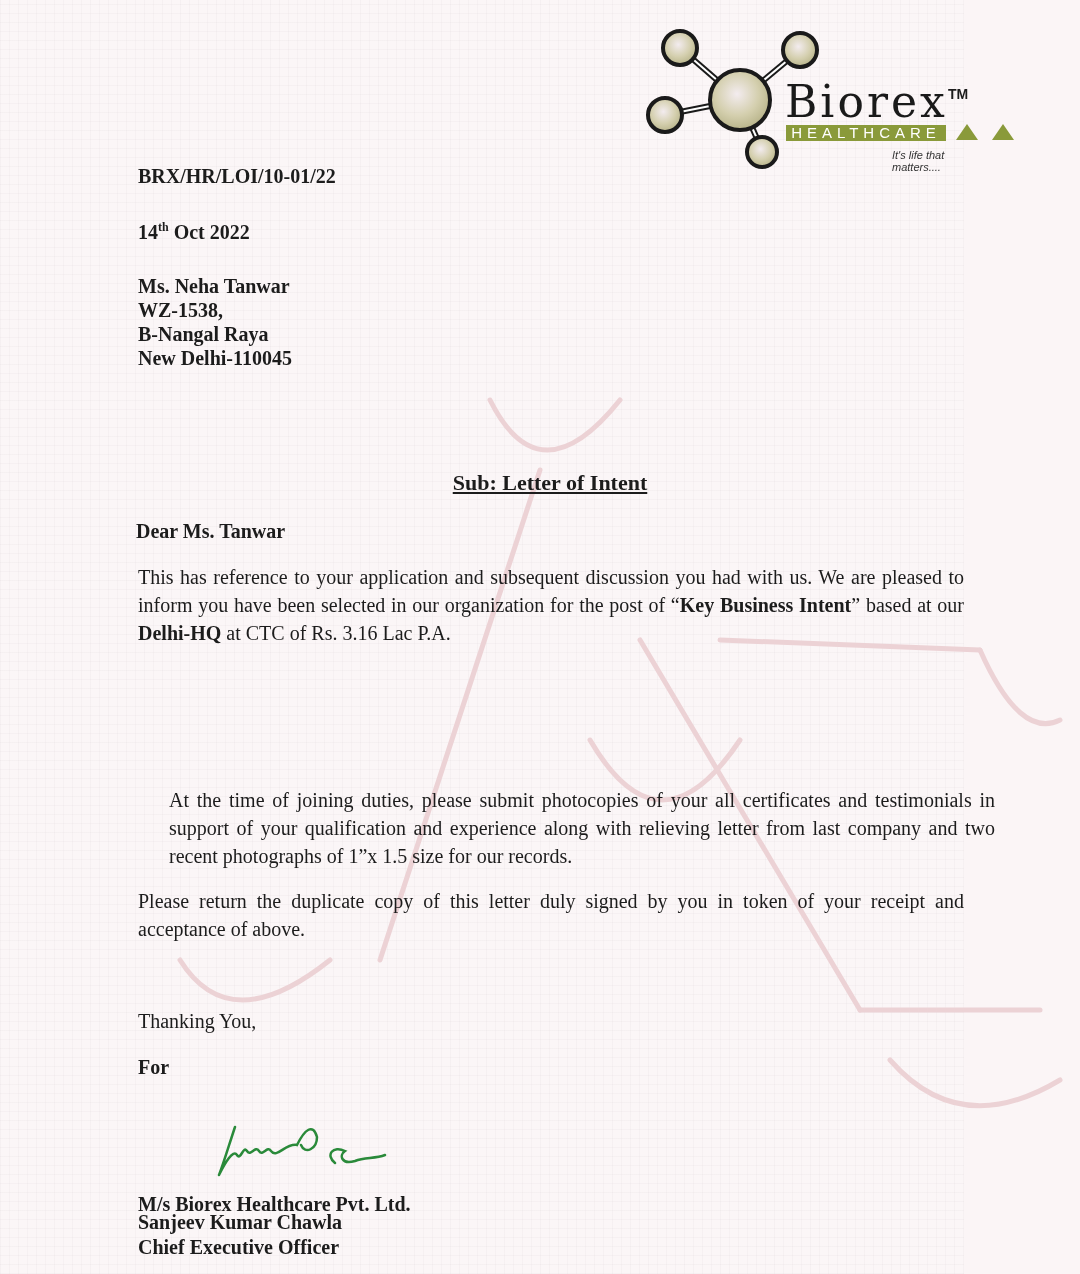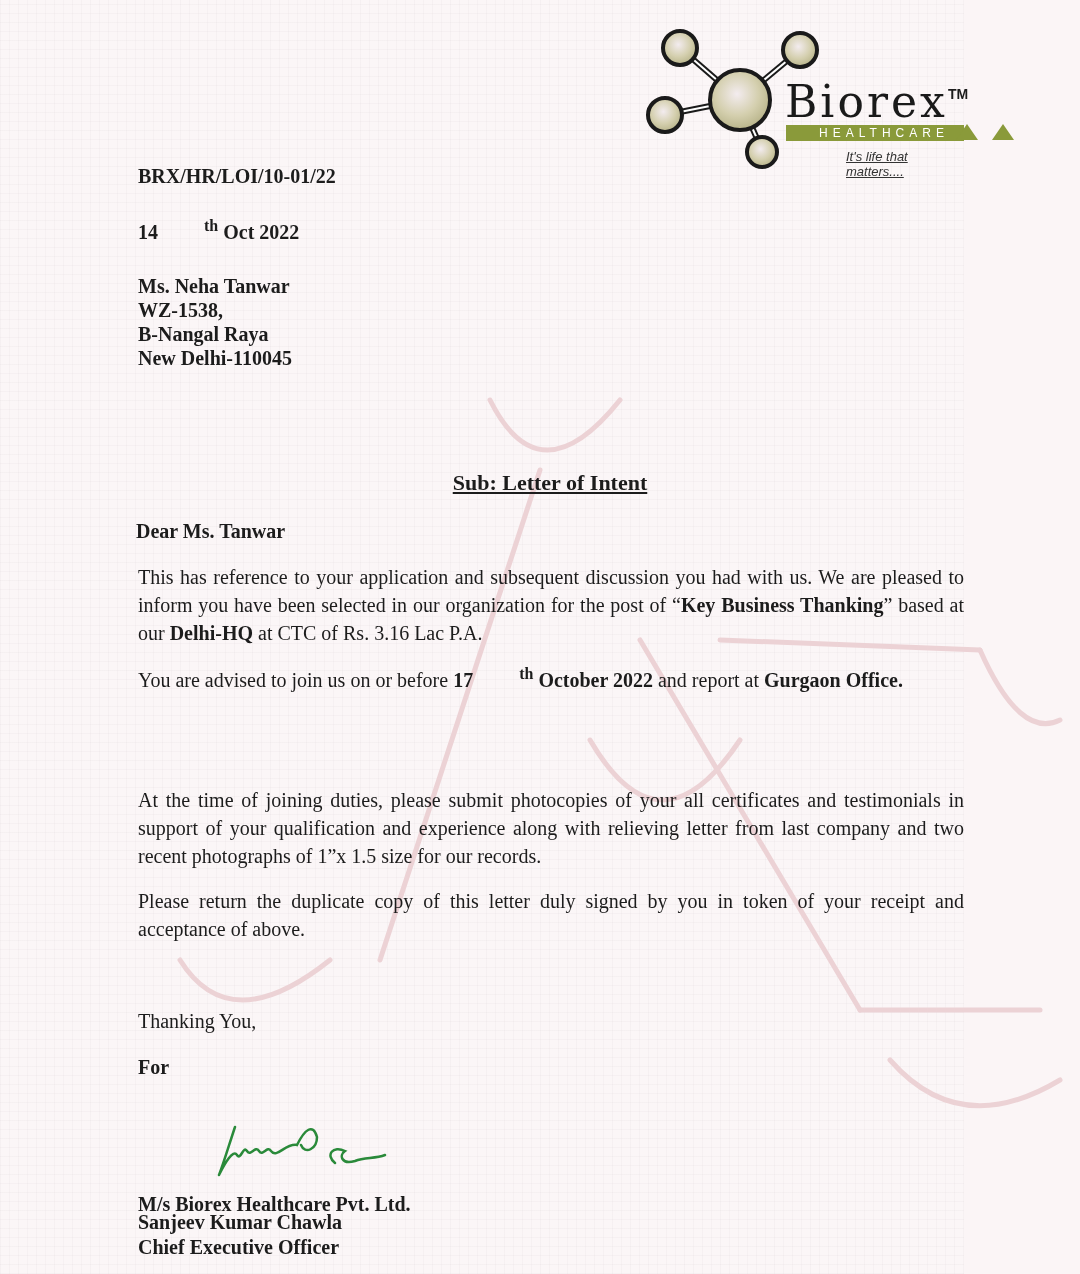--- a/index.html
+++ b/index.html
@@ -20,47 +20,47 @@
     .watermark { position: absolute; left: 0; top: 0; width: 1080px; height: 1274px; pointer-events: none; }
     .logo { position: absolute; left: 640px; top: 20px; width: 400px; height: 160px; }
     .logo-word {
       position: absolute; left: 785px; top: 80px; font-family: "DejaVu Serif", serif;
       font-size: 44px; letter-spacing: 3px; color: #1a1a1a; line-height: 1;
     }
     .logo-tm { position: absolute; left: 948px; top: 86px; font-size: 14px; font-family: "Liberation Sans", sans-serif; font-weight: bold; }
     .logo-band {
       position: absolute; left: 786px; top: 125px; width: 160px; height: 16px;
       background: #8a9a3a; color: #fff; font-family: "Liberation Sans", sans-serif;
-      font-size: 12px; letter-spacing: 5px; line-height: 16px; text-align: center; padding-left: 18px;
+      font-size: 15px; letter-spacing: 5px; line-height: 16px; text-align: center;
     }
     .logo-tri { position: absolute; top: 124px; width: 0; height: 0;
       border-left: 11px solid transparent; border-right: 11px solid transparent; border-bottom: 16px solid #8a9a3a; }
     .logo-tag {
-      position: absolute; left: 846px; top: 149px; font-family: "Liberation Sans", sans-serif;
-      font-style: italic; font-size: 13px; color: #333; text-decoration: underline;
+      position: absolute; left: 892px; top: 149px; font-family: "Liberation Sans", sans-serif;
+      font-style: italic; font-size: 11px; color: #333;
     }
     .txt { position: absolute; font-size: 20px; line-height: 28px; }
     .b { font-weight: bold; }
     .ref { left: 138px; top: 162px; }
     .date { left: 138px; top: 218px; }
     .addr { left: 138px; top: 274px; line-height: 24px; }
     .subject { left: 0; width: 1100px; text-align: center; top: 469px; font-weight: bold; font-size: 22px; text-decoration: underline; }
     .salutation { left: 136px; top: 517px; }
     .para { left: 138px; width: 826px; text-align: justify; }
     .p1 { top: 563px; }
     .p2 { top: 666px; }
     .p3 { top: 713px; }
-    .p4 { top: 786px; }
+    .p4 { top: 786px; margin-left: 31px; }
     .p5 { top: 887px; }
     .closing { left: 138px; top: 1007px; }
     .for { left: 138px; top: 1053px; }
     .company { left: 138px; top: 1154px; margin-top: 36px; }
     .sig { position: absolute; left: 205px; top: 1115px; width: 200px; height: 70px; }
     .signame { left: 138px; top: 1170px; line-height: 25px; margin-top: 40px; }
-    sup { font-size: 16px; line-height: 0; margin-left: 46px; }
+    sup { font-size: 12px; line-height: 0; }
   </style>
 </head>
 <body>
 
 <div class="page">
 
   <svg class="watermark" viewBox="0 0 1080 1274">
     <g fill="none" stroke="#ecd2d5" stroke-width="5" stroke-linecap="round">
       <path d="M490 400 Q540 500 620 400"></path>
       <path d="M540 470 L380 960"></path>
@@ -117,23 +117,22 @@
     <div>Ms. Neha Tanwar</div>
     <div>WZ-1538,</div>
     <div>B-Nangal Raya</div>
     <div>New Delhi-110045</div>
   </div>
 
   <div class="txt subject">Sub: Letter of Intent</div>
 
   <div class="txt b salutation">Dear Ms. Tanwar</div>
 
-  <div class="txt para p1"><span>This has reference to your application and subsequent discussion you had with us. We are pleased to inform you have been selected in our organization for the post of “</span><b>Key Business Thanking</b><span>” based at our  </span><b>Delhi-HQ</b><span> at CTC of Rs. 3.16 Lac P.A.</span></div>
+  <div class="txt para p1"><span>This has reference to your application and subsequent discussion you had with us. We are pleased to inform you have been selected in our organization for the post of “</span><b>Key Business Intent</b><span>” based at our  </span><b>Delhi-HQ</b><span> at CTC of Rs. 3.16 Lac P.A.</span></div>
 
-  <div class="txt para p2"><span>You are advised to join us on or before </span><b><span>17</span><sup>th</sup><span> October 2022</span></b><span> and report at </span><b>Gurgaon Office.</b></div>
 
 
   <div class="txt para p4">At the time of joining duties, please submit photocopies of your all certificates and testimonials in support of your qualification and experience along with relieving letter from last company and two recent photographs of 1”x 1.5 size for our records.</div>
 
   <div class="txt para p5">Please return the duplicate copy of this letter duly signed by you in token of your receipt and acceptance of above.</div>
 
   <div class="txt closing">Thanking You,</div>
   <div class="txt b for">For</div>
   <div class="txt b company">M/s Biorex Healthcare Pvt. Ltd.</div>
 

